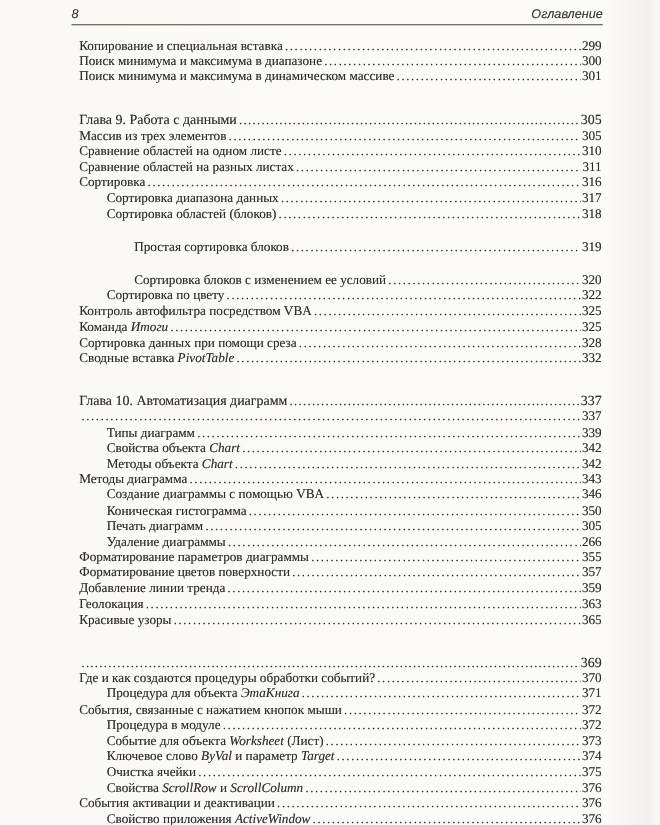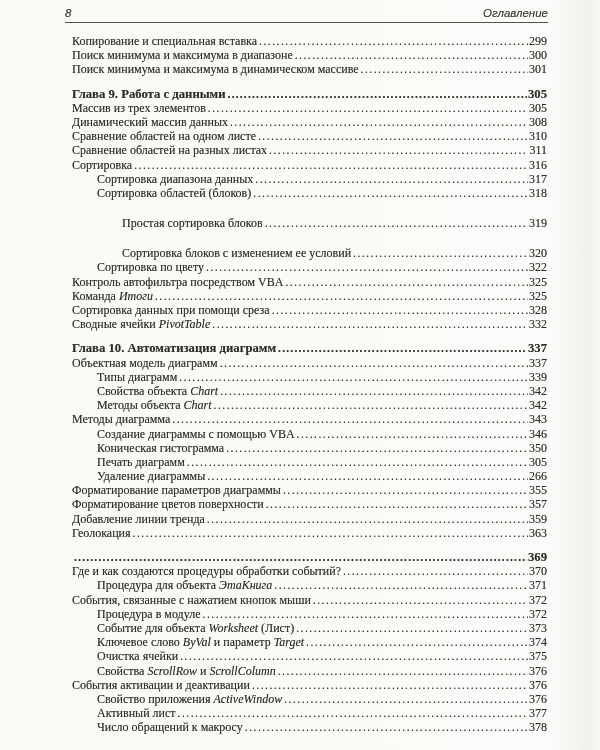--- a/index.html
+++ b/index.html
@@ -38,23 +38,23 @@
     display: flex;
     align-items: baseline;
     font-size: 12px;
     line-height: 14.2px;
     height: 14.2px;
     white-space: nowrap;
   }
   .row.indent-1 { padding-left: 25px; }
   .row.indent-2 { padding-left: 50px; margin-top: 16px; }
   .row.chapter {
-    font-weight: bold;
+    font-weight: normal;
     font-size: 12.7px;
-    margin-top: 10px;
+    margin-top: 25px;
   }
   .title { flex: 0 0 auto; }
   .em { font-style: italic; }
   .leader {
     flex: 1 1 auto;
     overflow: hidden;
     min-width: 10px;
     margin: 0 1px 0 2px;
   }
   .leader::after {
@@ -94,25 +94,20 @@
         <span class="title"><span>Глава 9. Работа с данными</span></span>
         <span class="leader"></span>
         <span class="pagenum">305</span>
       </div>
       <div class="row indent-0">
         <span class="title"><span>Массив из трех элементов</span></span>
         <span class="leader"></span>
         <span class="pagenum">305</span>
       </div>
       <div class="row indent-0">
-        <span class="title"><span>Динамический массив данных</span></span>
-        <span class="leader"></span>
-        <span class="pagenum">308</span>
-      </div>
-      <div class="row indent-0">
         <span class="title"><span>Сравнение областей на одном листе</span></span>
         <span class="leader"></span>
         <span class="pagenum">310</span>
       </div>
       <div class="row indent-0">
         <span class="title"><span>Сравнение областей на разных листах</span></span>
         <span class="leader"></span>
         <span class="pagenum">311</span>
       </div>
       <div class="row indent-0">
@@ -154,31 +149,30 @@
         <span class="title"><span>Команда </span><span class="em">Итоги</span></span>
         <span class="leader"></span>
         <span class="pagenum">325</span>
       </div>
       <div class="row indent-0">
         <span class="title"><span>Сортировка данных при помощи среза</span></span>
         <span class="leader"></span>
         <span class="pagenum">328</span>
       </div>
       <div class="row indent-0">
-        <span class="title"><span>Сводные ячейки </span><span class="em">PivotTable</span></span>
+        <span class="title"><span>Сводные вставка </span><span class="em">PivotTable</span></span>
         <span class="leader"></span>
         <span class="pagenum">332</span>
       </div>
       <div class="row indent-0 chapter">
         <span class="title"><span>Глава 10. Автоматизация диаграмм</span></span>
         <span class="leader"></span>
         <span class="pagenum">337</span>
       </div>
       <div class="row indent-0">
-        <span class="title"><span>Объектная модель диаграмм</span></span>
         <span class="leader"></span>
         <span class="pagenum">337</span>
       </div>
       <div class="row indent-1">
         <span class="title"><span>Типы диаграмм</span></span>
         <span class="leader"></span>
         <span class="pagenum">339</span>
       </div>
       <div class="row indent-1">
         <span class="title"><span>Свойства объекта </span><span class="em">Chart</span></span>
@@ -227,20 +221,25 @@
       </div>
       <div class="row indent-0">
         <span class="title"><span>Добавление линии тренда</span></span>
         <span class="leader"></span>
         <span class="pagenum">359</span>
       </div>
       <div class="row indent-0">
         <span class="title"><span>Геолокация</span></span>
         <span class="leader"></span>
         <span class="pagenum">363</span>
+      </div>
+      <div class="row indent-0">
+        <span class="title"><span>Красивые узоры</span></span>
+        <span class="leader"></span>
+        <span class="pagenum">365</span>
       </div>
       <div class="row indent-0 chapter">
         <span class="leader"></span>
         <span class="pagenum">369</span>
       </div>
       <div class="row indent-0">
         <span class="title"><span>Где и как создаются процедуры обработки событий?</span></span>
         <span class="leader"></span>
         <span class="pagenum">370</span>
       </div>

